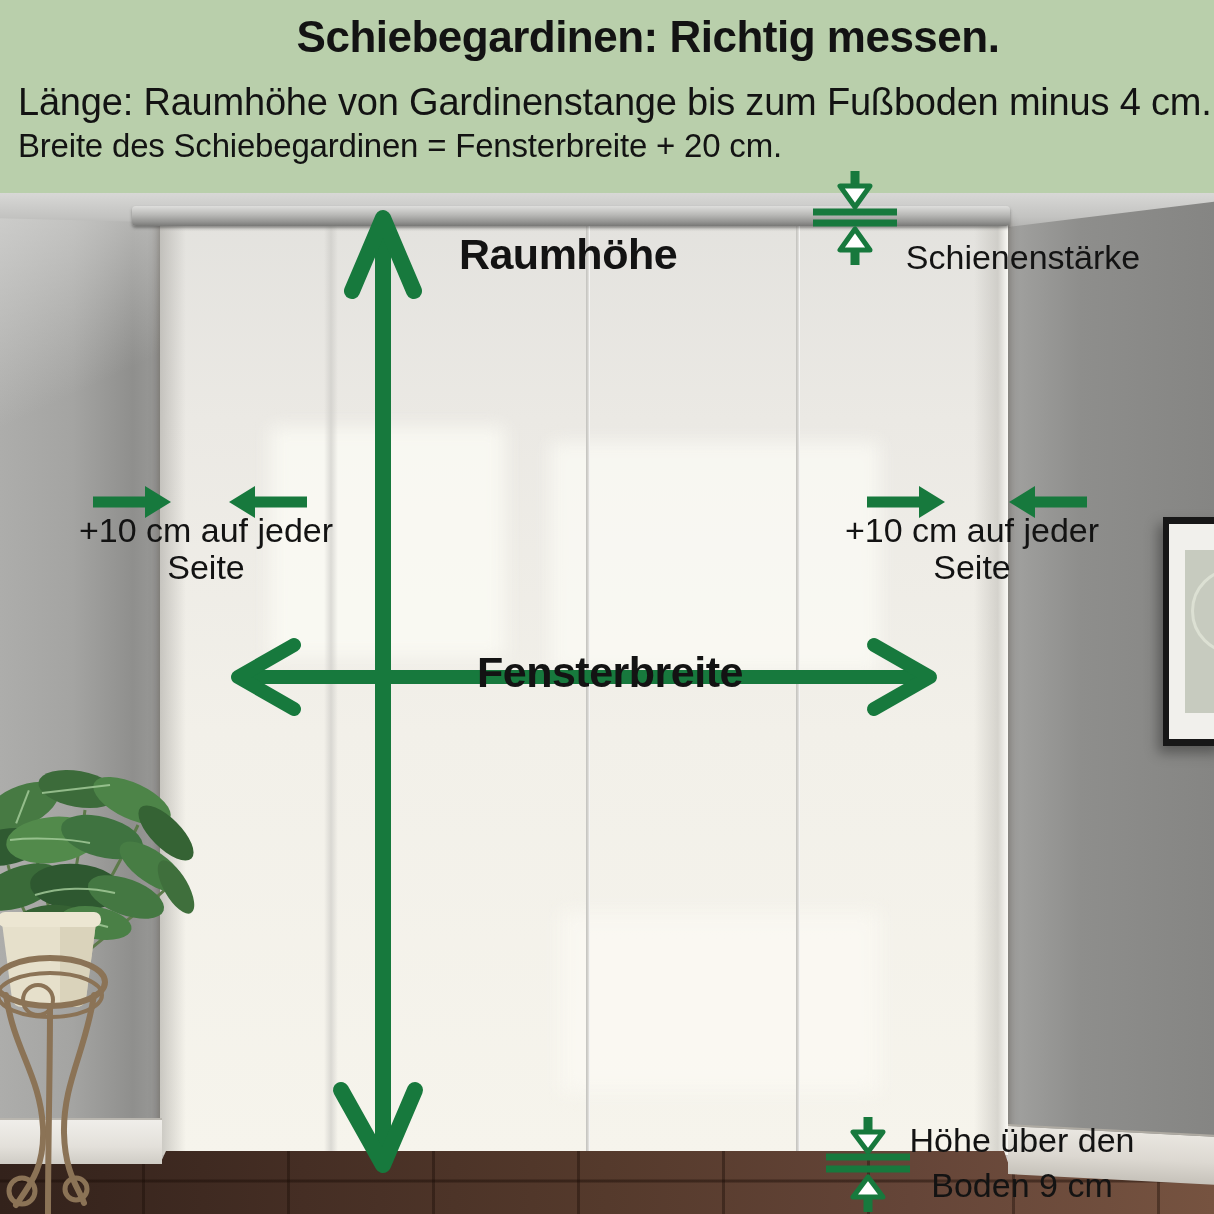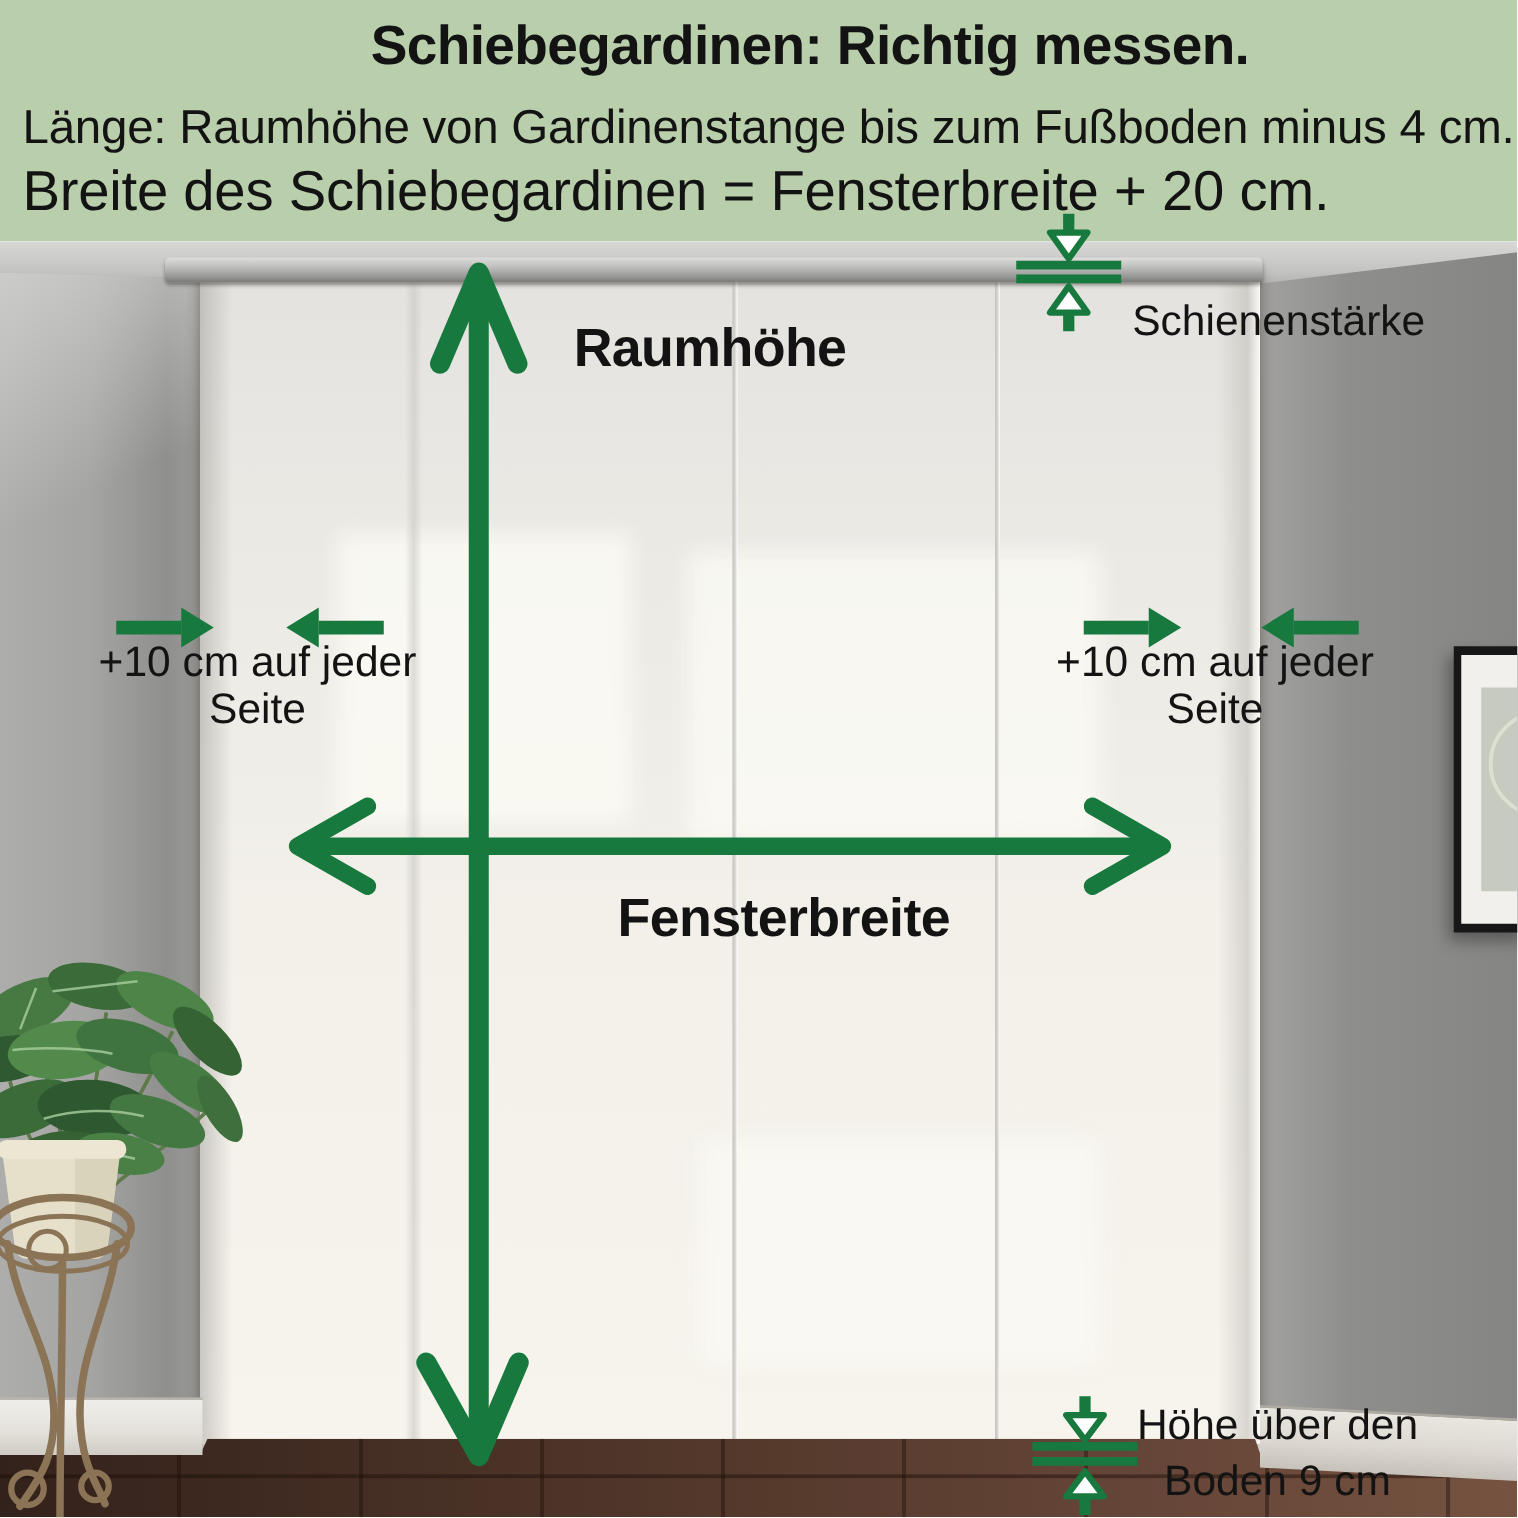--- a/index.html
+++ b/index.html
@@ -9,21 +9,21 @@
   }
   *{box-sizing:border-box;}
   html,body{margin:0;padding:0;background:#ffffff;}
   body{font-family:"Liberation Sans", sans-serif;color:var(--text);}
   .stage{position:relative;width:1214px;height:1214px;overflow:hidden;margin:0 auto;background:#fff;}
 
   
   .hdr{position:absolute;left:0;top:0;width:1214px;height:193px;background:var(--header-bg);z-index:4;}
   .hdr-title{position:absolute;left:0;top:12px;width:100%;text-align:center;font-size:44px;font-weight:bold;letter-spacing:-.5px;white-space:nowrap;margin-left:41px;}
   .hdr-line1{position:absolute;left:18px;top:81px;font-size:38px;letter-spacing:-.2px;white-space:nowrap;}
-  .hdr-line2{position:absolute;left:18px;top:127px;font-size:45px;letter-spacing:-.2px;white-space:nowrap;}
+  .hdr-line2{position:absolute;left:18px;top:127px;font-size:33px;letter-spacing:-.2px;white-space:nowrap;}
 
   
   .photo{position:absolute;left:0;top:193px;width:1214px;height:1021px;z-index:1;}
   .wall-left{position:absolute;left:0;top:5px;width:162px;height:975px;
     background:linear-gradient(to right,#adadab 0%,#a4a4a2 45%,#8f8f8d 82%,#9b9b99 100%);}
   .wall-left::before{content:"";position:absolute;inset:0;
     background:linear-gradient(155deg,rgba(215,215,213,.8) 0%,rgba(215,215,213,0) 22%);}
   .wall-right{position:absolute;left:1008px;top:5px;width:206px;height:975px;
     background:linear-gradient(to right,#a2a2a0 0%,#8e8e8c 35%,#858583 100%);}
   .ceiling{position:absolute;left:0;top:0;width:1214px;height:34px;
@@ -74,24 +74,24 @@
 
   
   .annot{position:absolute;left:0;top:0;width:1214px;height:1214px;z-index:6;pointer-events:none;}
   .gs{stroke:var(--accent-green);fill:none;}
   .gf{fill:var(--accent-green);}
   .hollow{fill:#ffffff;stroke:var(--accent-green);}
 
   
   .lbl{position:absolute;z-index:7;color:var(--text);}
   .lbl .ln{white-space:nowrap;text-align:center;}
-  .big{font-size:43px;font-weight:bold;letter-spacing:-.5px;margin-top:25px;}
+  .big{font-size:43px;font-weight:bold;letter-spacing:-.5px;}
   .med{font-size:34px;line-height:37px;}
   .raum{left:443px;top:230px;width:250px;text-align:center;}
-  .fenster{left:477px;top:686px;width:300px;text-align:center;}
+  .fenster{left:477px;top:648px;width:300px;}
   .schiene{left:863px;top:194px;width:320px;line-height:47px;margin-top:40px;}
   .side-l{left:46px;top:512px;width:320px;}
   .side-r{left:812px;top:512px;width:320px;}
   .hoehe{left:862px;top:1118px;width:320px;line-height:45px;}
 </style>
 </head>
 <body>
 
 <div class="stage">
 

